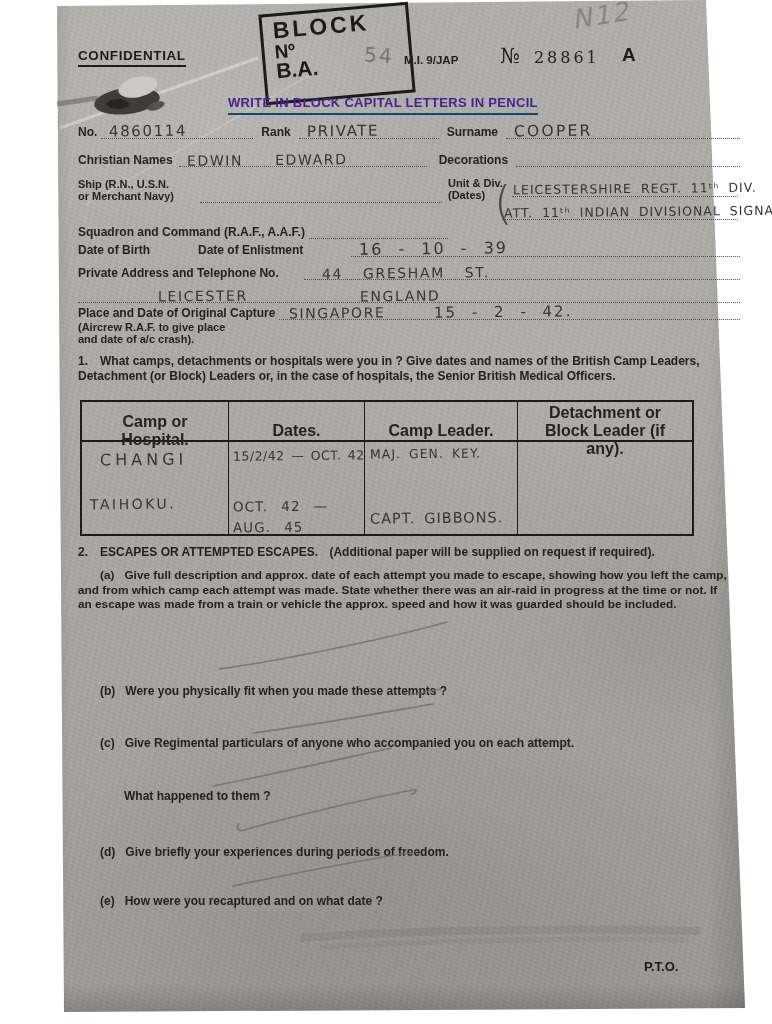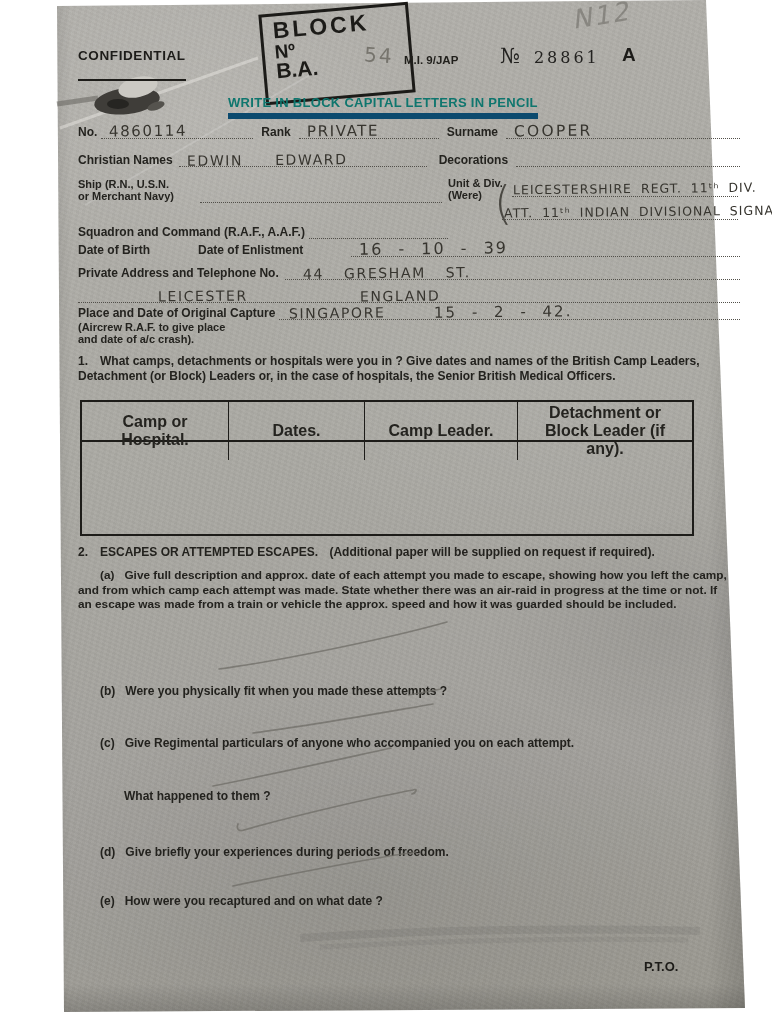--- a/index.html
+++ b/index.html
@@ -24,36 +24,36 @@
 
   .abs{position:absolute;}
   .lbl{font-size:12px;font-weight:700;color:#24231f;white-space:nowrap;}
   .lbl-sm{font-size:11px;font-weight:700;color:#24231f;line-height:12px;white-space:nowrap;}
   .hw{font-family:"DejaVu Sans",sans-serif;color:#37352f;font-size:14px;letter-spacing:1.6px;word-spacing:8px;white-space:nowrap;transform:rotate(-0.6deg);}
   .frow{position:absolute;display:flex;align-items:flex-end;justify-content:flex-end;}
   .line{position:relative;border-bottom:1.4px dotted #52504a;height:16px;}
   .line .hw{position:absolute;bottom:-2px;left:8px;}
   .dotline{position:absolute;border-bottom:1.4px dotted #52504a;}
 
-  .confidential{left:78px;top:48px;font-size:13.5px;font-weight:700;letter-spacing:.6px;color:#1d1c19;border-bottom:2.5px solid #1d1c19;padding-bottom:16px;}
+  .confidential{left:78px;top:48px;font-size:13.5px;font-weight:700;letter-spacing:.6px;color:#1d1c19;border-bottom:2.5px solid #1d1c19;padding-bottom:2px;}
 
   .stamp{left:262px;top:8px;width:126px;height:84px;border:3px solid #1c1b18;transform:rotate(-5deg);color:#1c1b18;padding:1px 8px 0 10px;}
   .stamp .s1{font-size:23px;font-weight:600;letter-spacing:3px;}
   .stamp .s2{font-size:19px;font-weight:600;margin-top:-3px;}
   .stamp .s3{font-size:21px;font-weight:600;margin-top:-4px;}
   .stamp .hw54{position:absolute;right:16px;top:36px;font-family:"DejaVu Sans",sans-serif;font-size:20px;color:rgba(104,101,94,.8);transform:rotate(9deg);letter-spacing:2px;}
 
   .mi9{left:404px;top:54px;font-size:11.5px;font-weight:700;color:#201f1b;}
   .serialblock{left:500px;top:44px;font-family:"DejaVu Serif",serif;color:#232220;}
   .serialblock .nosym{font-size:21px;}
   .serialblock .ser{font-size:16px;letter-spacing:3px;margin-left:14px;}
   .seriesA{left:622px;top:44px;font-size:19px;font-weight:700;color:#1c1b18;}
   .n12{left:574px;top:0px;font-family:"DejaVu Sans",sans-serif;font-size:26px;color:rgba(98,96,90,.5);transform:rotate(-9deg) skewX(-14deg);letter-spacing:2px;}
 
-  .blocktitle{left:228px;top:95px;font-size:13px;font-weight:700;letter-spacing:.3px;color:#0f766e;border-bottom:6px solid #0c4a6e;padding-bottom:3px;}
+  .blocktitle{left:228px;top:95px;font-size:13px;font-weight:700;letter-spacing:.3px;color:#4c1d95;border-bottom:2px solid #0c4a6e;padding-bottom:3px;}
 
   .brace{left:494px;top:176px;font-family:"DejaVu Sans",sans-serif;font-size:46px;color:#4a4842;transform:rotate(-2deg);font-weight:200;}
 
   .q{font-size:12px;font-weight:600;color:#23221e;line-height:15px;}
   .qnum{margin-right:12px;}
   .qlabel{margin-right:10px;}
 
   .ftable{left:80px;top:400px;width:610px;height:132px;border:2.5px solid #1d1c19;display:flex;flex-direction:column;}
   .thead{display:grid;grid-template-columns:147px 136px 153px 1fr;border-bottom:2px solid #1d1c19;height:38px;}
   .tbody{display:grid;grid-template-columns:147px 136px 153px 1fr;flex:1;}
@@ -125,42 +125,42 @@
   </div>
 
   <div class="abs lbl-sm" style="left:78px;top:178px;">
     <div>Ship (R.N., U.S.N.</div>
     <div>or Merchant Navy)</div>
   </div>
   <div class="dotline" style="left:200px;top:190px;width:242px;height:12px;"></div>
 
   <div class="abs lbl-sm" style="left:448px;top:177px;">
     <div>Unit &amp; Div.</div>
-    <div>(Were)</div>
+    <div>(Dates)</div>
   </div>
   <div class="abs brace">(</div>
   <div class="dotline" style="left:512px;top:184px;width:226px;height:12px;"></div>
   <div class="abs hw" style="left:513px;top:181px;font-size:12.5px;letter-spacing:1px;word-spacing:4px;">LEICESTERSHIRE REGT. 11ᵗʰ DIV.</div>
   <div class="dotline" style="left:502px;top:207px;width:236px;height:12px;"></div>
   <div class="abs hw" style="left:504px;top:204px;font-size:12.5px;letter-spacing:1px;word-spacing:4px;">ATT. 11ᵗʰ INDIAN DIVISIONAL SIGNALS</div>
 
   <div class="frow" style="left:78px;width:370px;top:222px;">
     <span class="lbl" style="margin-right:4px;">Squadron and Command (R.A.F., A.A.F.)</span>
     <span class="line" style="flex:1;"></span>
   </div>
 
   <div class="frow" style="left:78px;width:662px;top:240px;">
     <span class="lbl" style="margin-right:8px;">Date of Birth</span>
     <span class="lbl" style="margin:0 8px 0 12px;padding-left:28px;">Date of Enlistment</span>
     <span class="line" style="flex:1;margin-left:40px;">
         <span class="hw" style="font-size:16px;letter-spacing:2px;">16 - 10 - 39</span>
       </span>
   </div>
 
-  <div class="frow" style="left:78px;width:662px;top:263px;">
+  <div class="frow" style="left:78px;width:662px;top:263px;gap:19px;">
     <span class="lbl" style="margin-right:6px;">Private Address and Telephone No.</span>
     <span class="line" style="flex:1;">
         <span class="hw" style="left:18px;word-spacing:14px;">44 GRESHAM ST.</span>
       </span>
   </div>
 
   <div class="frow" style="left:78px;width:662px;top:286px;">
     <span class="line" style="flex:1;">
       <span class="hw" style="left:80px;">LEICESTER</span>
       <span class="hw" style="left:282px;">ENGLAND</span>
@@ -182,20 +182,36 @@
   <div class="abs q" style="left:78px;top:354px;width:648px;">
     <span class="qnum">1.</span><span>What camps, detachments or hospitals were you in ?   Give dates and names of the British Camp Leaders, Detachment (or Block) Leaders or, in the case of hospitals, the Senior British Medical Officers.</span>
   </div>
 
   <div class="abs ftable">
     <div class="thead">
       <div class="th">Camp or Hospital.</div>
       <div class="th">Dates.</div>
       <div class="th">Camp Leader.</div>
       <div class="th">Detachment or Block Leader (if any).</div>
+    </div>
+    <div class="tbody">
+      <div class="td">
+        <span class="hw abs" style="left:18px;top:8px;font-size:16px;letter-spacing:4px;">CHANGI</span>
+        <span class="hw abs" style="left:8px;top:54px;font-size:14px;letter-spacing:2.5px;">TAIHOKU.</span>
+      </div>
+      <div class="td">
+        <span class="hw abs" style="left:4px;top:6px;font-size:12.5px;letter-spacing:.5px;word-spacing:2px;">15/2/42 — OCT. 42</span>
+        <span class="hw abs" style="left:4px;top:56px;font-size:13.5px;letter-spacing:1px;">OCT. 42 —</span>
+        <span class="hw abs" style="left:4px;top:77px;font-size:13.5px;letter-spacing:1px;">AUG. 45</span>
+      </div>
+      <div class="td">
+        <span class="hw abs" style="left:5px;top:4px;font-size:12.5px;letter-spacing:1px;word-spacing:3px;">MAJ. GEN. KEY.</span>
+        <span class="hw abs" style="left:5px;top:68px;font-size:14.5px;letter-spacing:1px;word-spacing:3px;">CAPT. GIBBONS.</span>
+      </div>
+      <div class="td"></div>
     </div>
   </div>
 
   <div class="abs q" style="left:78px;top:545px;width:650px;">
     <span class="qnum">2.</span><span style="font-weight:700;">ESCAPES OR ATTEMPTED ESCAPES.</span>
     <span style="margin-left:8px;">(Additional paper will be supplied on request if required).</span>
   </div>
 
   <div class="abs q" style="left:78px;top:568px;width:652px;text-indent:22px;font-size:11.8px;line-height:14.5px;">
     <span class="qlabel">(a)</span><span>Give full description and approx. date of each attempt you made to escape, showing how you left the camp, and from which camp each attempt was made.   State whether there was an air-raid in progress at the time or not.   If an escape was made from a train or vehicle the approx. speed and how it was guarded should be included.</span>

